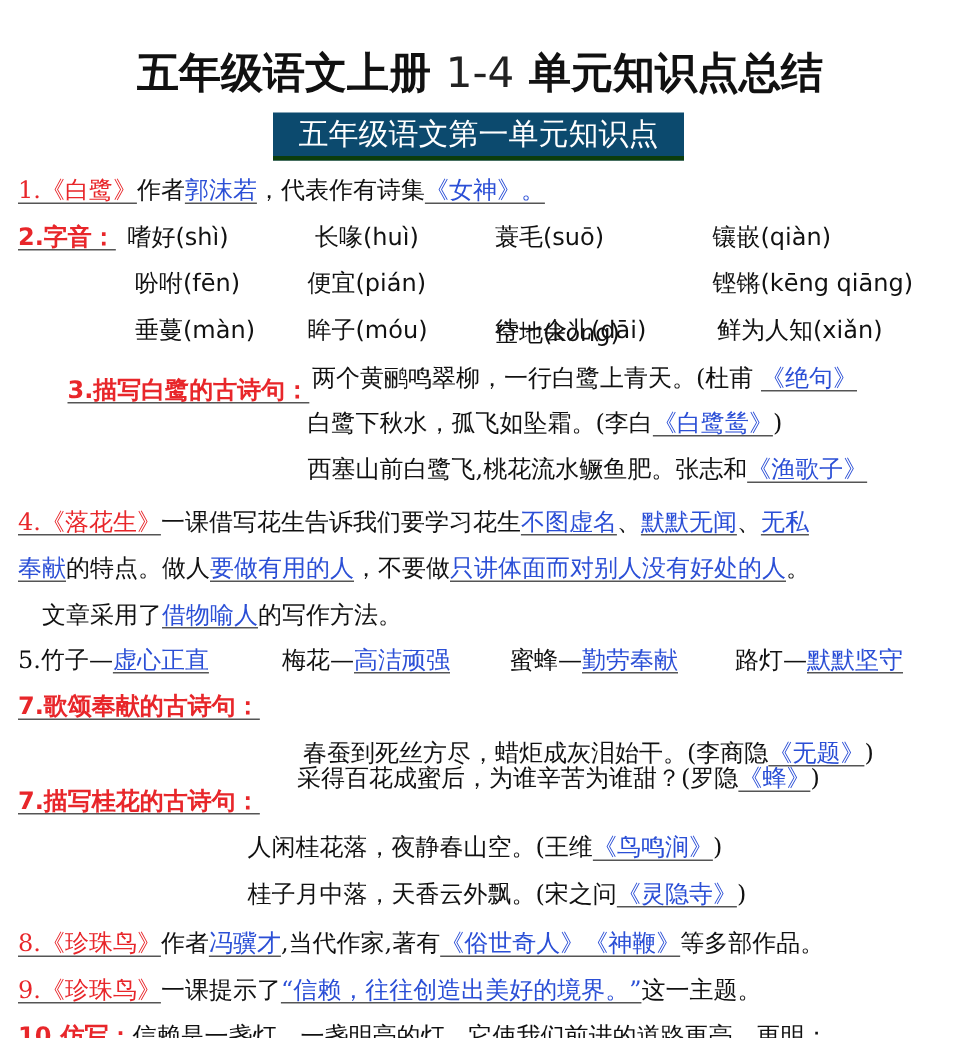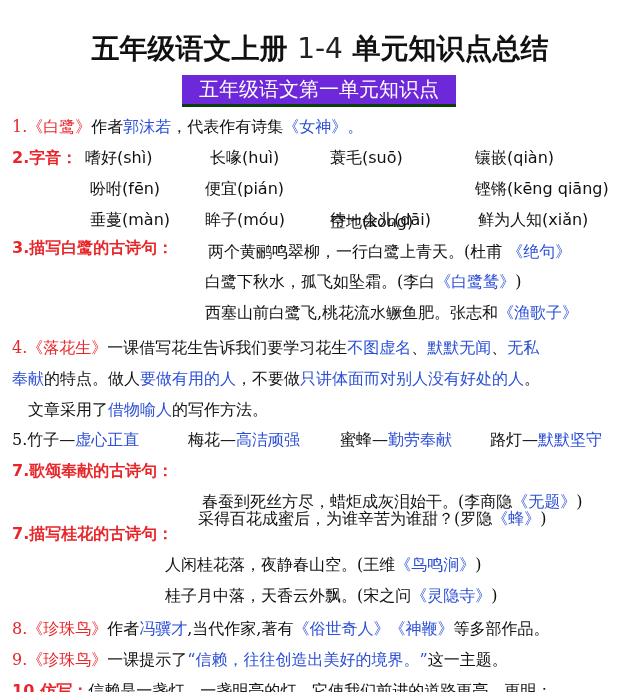--- a/index.html
+++ b/index.html
@@ -1,26 +1,26 @@
 <!DOCTYPE html>
 <html><head>
   <meta charset="utf-8">
   <style>
     html, body { margin:0; padding:0; background:#ffffff; }
     body { width:640px; height:692px; overflow:hidden; position:relative;
       font-family:"DejaVu Serif","Liberation Serif",serif; color:#111; }
     .title { position:absolute; top:30px; left:0; width:640px; text-align:center;
       font-family:"DejaVu Sans","Liberation Sans",sans-serif; font-weight:bold; font-size:28px; letter-spacing:0px; color:#111; }
     .title .num { font-weight:normal; color:#222; }
-    .banner { position:absolute; top:75px; left:182px; width:274px; height:29px; background:#6d28d9;
+    .banner { position:absolute; top:75px; left:182px; width:274px; height:29px; background:#0c4a6e;
       border-bottom:3px solid #0c3d0c; color:#fff; font-size:20px; line-height:29px; text-align:center; }
     .line { position:absolute; left:12px; font-size:16px; white-space:nowrap; line-height:24px; }
     .red { color:#e8262a; }
     .blue { color:#2b4fd6; }
-    .u { text-decoration-color:#555; text-underline-offset:3px; }
+    .u { text-decoration:underline; text-decoration-color:#555; text-underline-offset:3px; }
     .hdr { color:#e8262a; font-weight:bold; font-family:"DejaVu Sans","Liberation Sans",sans-serif; }
     .py { font-family:"DejaVu Sans","Liberation Sans",sans-serif; }
     .cell { position:absolute; font-size:16px; white-space:nowrap; line-height:24px; }
   </style>
 </head>
 <body>
 
 <div class="title"><span>五年级语文上册 </span><span class="num">1-4</span><span> 单元知识点总结</span></div>
 
 <div class="banner">五年级语文第一单元知识点</div>
@@ -36,21 +36,21 @@
 <div class="cell py" style="top:146px; left:475px;">镶嵌(qiàn)</div>
 <div class="cell py" style="top:177px; left:90px;">吩咐(fēn)</div>
 <div class="cell py" style="top:177px; left:205px;">便宜(pián)</div>
 <div class="cell py" style="top:177px; left:330px;margin-top:33px;">空地(kòng)</div>
 <div class="cell py" style="top:177px; left:475px;">铿锵(kēng qiāng)</div>
 <div class="cell py" style="top:208px; left:90px;">垂蔓(màn)</div>
 <div class="cell py" style="top:208px; left:205px;">眸子(móu)</div>
 <div class="cell py" style="top:208px; left:330px;">待一会儿(dāi)</div>
 <div class="cell py" style="top:208px; left:478px;">鲜为人知(xiǎn)</div>
 
-<div class="line hdr" style="top:236px;"><span class="u">3.描写白鹭的古诗句：</span></div>
+<div class="line hdr" style="top:248px;margin-left:33px;"><span class="u">3.描写白鹭的古诗句：</span></div>
 <div class="cell" style="top:240px; left:208px;"><span>两个黄鹂鸣翠柳，一行白鹭上青天。(杜甫 </span><span class="blue u">《绝句》</span></div>
 <div class="cell" style="top:270px; left:205px;"><span>白鹭下秋水，孤飞如坠霜。(李白</span><span class="blue u">《白鹭鸶》</span><span>)</span></div>
 <div class="cell" style="top:301px; left:205px;"><span>西塞山前白鹭飞,桃花流水鳜鱼肥。张志和</span><span class="blue u">《渔歌子》</span></div>
 
 <div class="line" style="top:336px;">
   <span class="red u">4.《落花生》</span><span>一课借写花生告诉我们要学习花生</span><span class="blue u">不图虚名</span><span>、</span><span class="blue u">默默无闻</span><span>、</span><span class="blue u">无私</span>
 </div>
 <div class="line" style="top:367px;">
   <span class="blue u">奉献</span><span>的特点。做人</span><span class="blue u">要做有用的人</span><span>，不要做</span><span class="blue u">只讲体面而对别人没有好处的人</span><span>。</span>
 </div>

